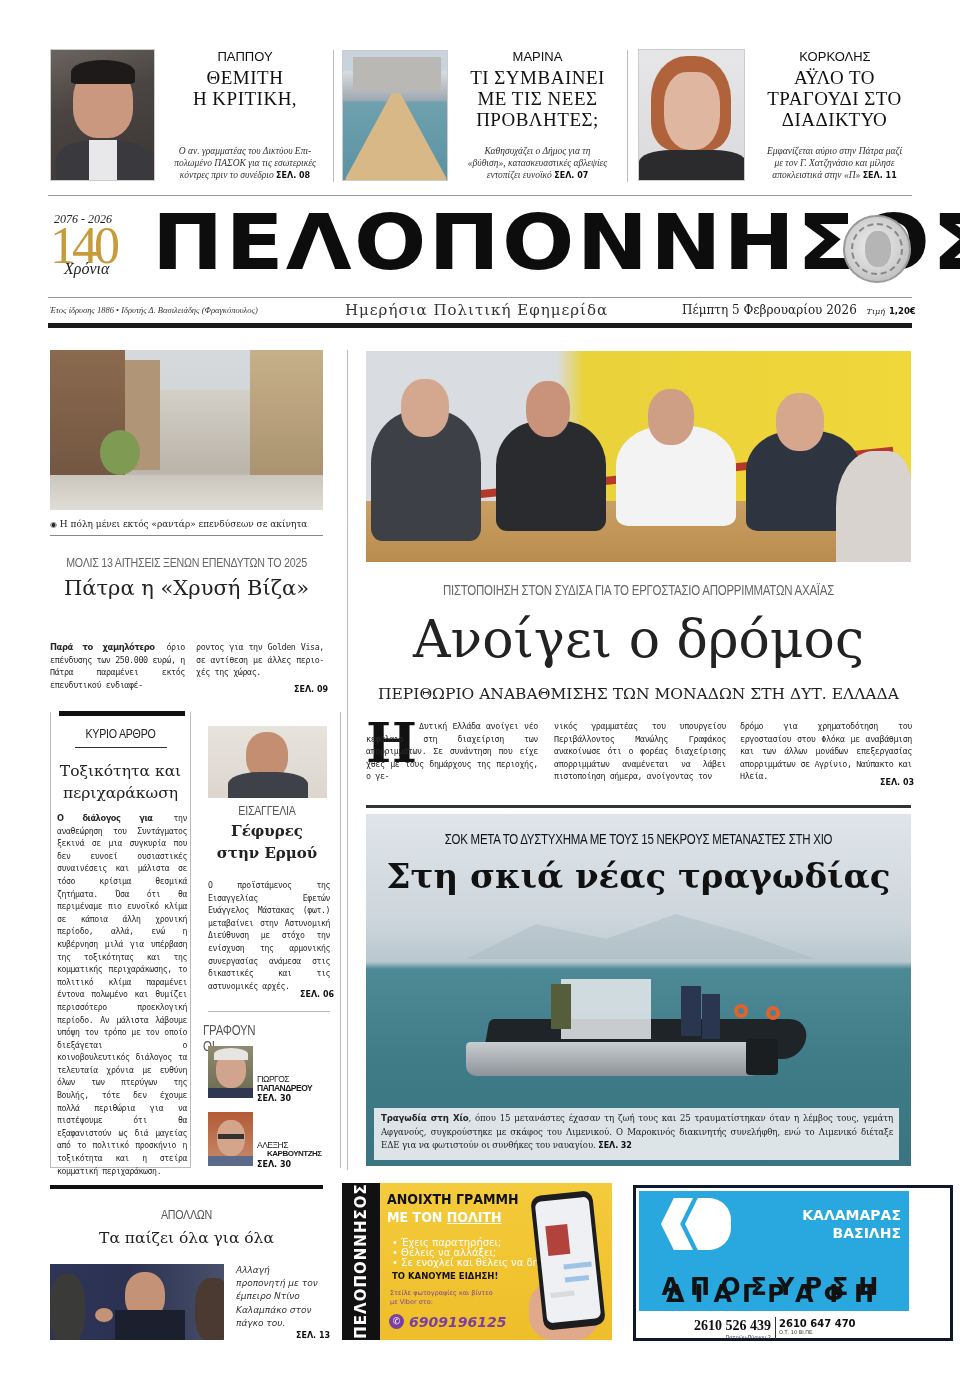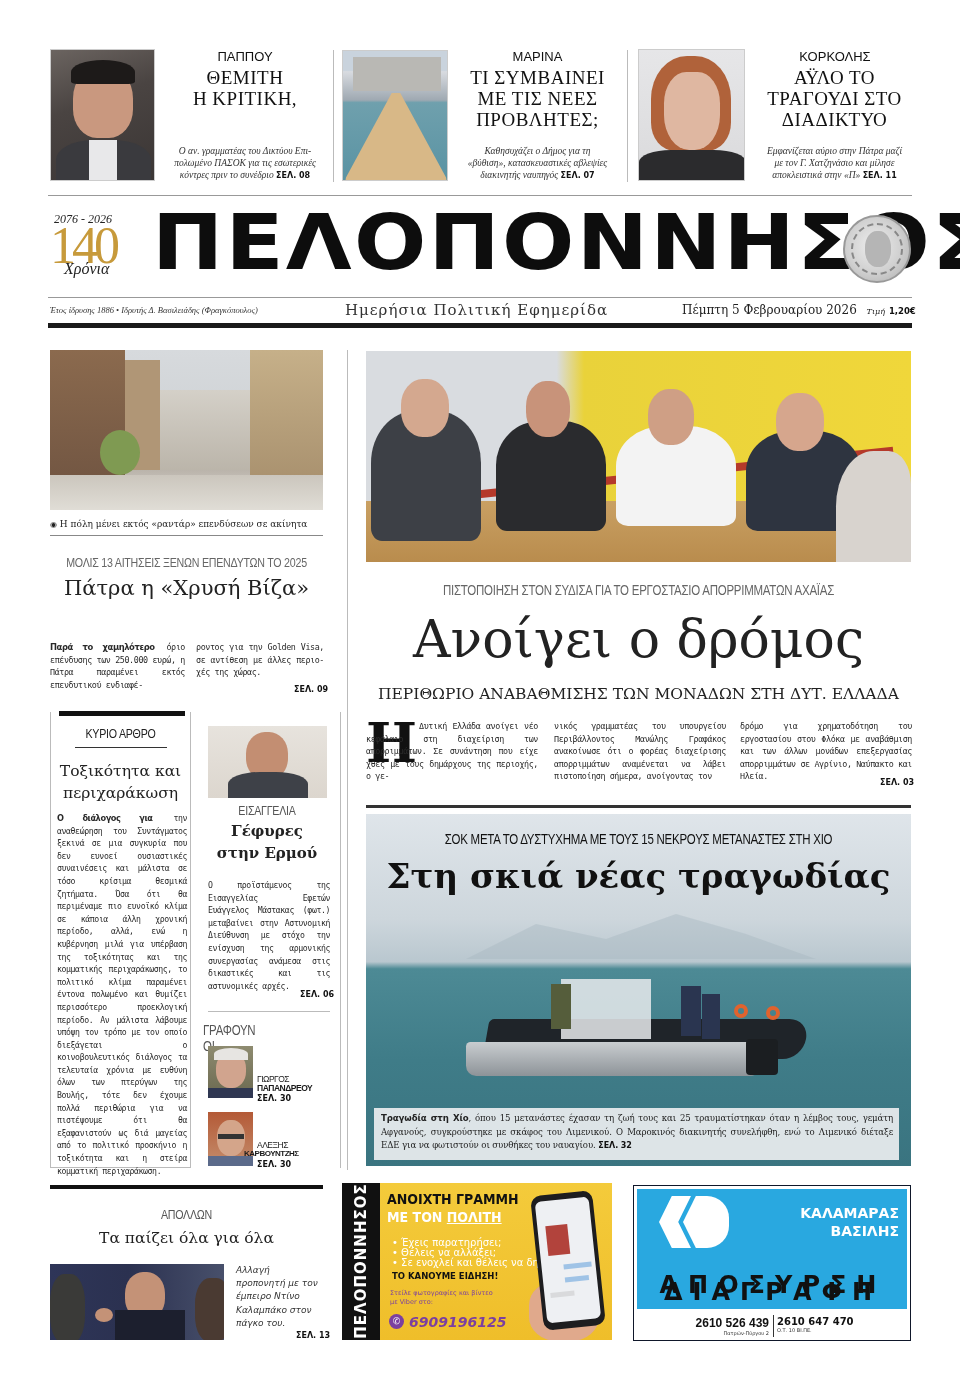--- a/index.html
+++ b/index.html
@@ -69,21 +69,21 @@
   </div>
   <div class="abs teaser-kicker" style="left:460px;top:49px;width:155px;">ΜΑΡΙΝΑ</div>
   <div class="abs teaser-title" style="left:455px;top:67px;width:165px;text-align:center;">
     <div>ΤΙ ΣΥΜΒΑΙΝΕΙ</div>
       <div>ΜΕ ΤΙΣ ΝΕΕΣ</div>
       <div>ΠΡΟΒΛΗΤΕΣ;</div>
   </div>
   <div class="abs teaser-sub" style="left:455px;top:145px;width:165px;">
     <div>Καθησυχάζει ο Δήμος για τη</div>
       <div>«βύθιση», κατασκευαστικές αβλεψίες</div>
-      <div><span>διακινητής ναυπηγός</span> <span class="sel">ΣΕΛ. 07</span></div>
+      <div><span>εντοπίζει ευνοϊκό</span> <span class="sel">ΣΕΛ. 07</span></div>
   </div>
 </div>
 <div class="vline" style="left:627px;top:50px;height:132px;"></div>
 
 <div>
   <div class="teaser-img" style="left:638px;top:49px;width:107px;height:132px;background:linear-gradient(180deg,#e6e6e8 0%,#dadadc 100%);">
     <div style="position:absolute;left:12px;top:6px;width:80px;height:95px;border-radius:45% 45% 30% 30%;background:#b0623a;"></div>
     <div style="position:absolute;left:25px;top:22px;width:56px;height:78px;border-radius:40% 40% 45% 45%;background:#dfb7a1;"></div>
     <div style="position:absolute;left:0;top:100px;width:107px;height:40px;background:#2b2b2d;border-radius:30% 30% 0 0;"></div>
   </div>
@@ -230,21 +230,21 @@
   <div class="abs cond" style="left:257px;top:1083px;font-size:8.5px;font-weight:bold;">ΠΑΠΑΝΔΡΕΟΥ</div>
   <div class="abs sel" style="left:257px;top:1094px;">ΣΕΛ. 30</div>
 </div>
 <div>
   <div class="photo" style="left:208px;top:1112px;width:45px;height:54px;background:linear-gradient(180deg,#b45a37,#c48d6c);">
     <div style="position:absolute;left:9px;top:8px;width:28px;height:36px;border-radius:45%;background:#d4a58a;"></div>
     <div style="position:absolute;left:10px;top:22px;width:26px;height:5px;background:#333;"></div>
     <div style="position:absolute;left:0;top:44px;width:45px;height:12px;background:#5b6a8a;"></div>
   </div>
   <div class="abs cond" style="left:257px;top:1140px;font-size:8.5px;">ΑΛΕΞΗΣ</div>
-  <div class="abs cond" style="left:244px;top:1149px;font-size:8px;font-weight:bold;">ΚΑΡΒΟΥΝΤΖΗΣ</div>
+  <div class="abs cond" style="left:267px;top:1149px;font-size:8px;font-weight:bold;">ΚΑΡΒΟΥΝΤΖΗΣ</div>
   <div class="abs sel" style="left:257px;top:1160px;">ΣΕΛ. 30</div>
 </div>
 
 <div>
   <div class="photo" style="left:366px;top:814px;width:545px;height:352px;background:linear-gradient(180deg,#dfe5ea 0%,#cdd6dc 30%,#b9c7cf 42%,#4d8a95 44%,#3f7c88 70%,#3a7480 100%);">
     <div style="position:absolute;left:100px;top:95px;width:350px;height:50px;background:#a9b9c1;opacity:0.45;clip-path:polygon(0 100%,20% 30%,40% 60%,60% 10%,80% 50%,100% 100%);"></div>
     <div style="position:absolute;left:120px;top:205px;width:320px;height:40px;background:#1f2429;border-radius:10px 40px 40px 10px;transform:skewX(-10deg);"></div>
     <div style="position:absolute;left:100px;top:228px;width:300px;height:34px;background:linear-gradient(180deg,#c9cdd0,#8d9398);border-radius:8px 30px 30px 18px;"></div>
     <div style="position:absolute;left:195px;top:165px;width:90px;height:60px;background:#e8eaec;opacity:0.85;"></div>
     <div style="position:absolute;left:185px;top:170px;width:20px;height:45px;background:#555d3b;"></div>
@@ -311,34 +311,34 @@
       <div style="position:absolute;left:4px;top:6px;width:54px;height:122px;border-radius:6px;background:#eef0f3;">
         <div style="position:absolute;left:8px;top:25px;width:22px;height:30px;background:#b2433c;"></div>
         <div style="position:absolute;left:22px;top:65px;width:28px;height:5px;background:#9fc3e6;"></div>
         <div style="position:absolute;left:22px;top:78px;width:24px;height:5px;background:#9fc3e6;"></div>
         <div style="position:absolute;left:6px;top:92px;width:24px;height:5px;background:#d9dadc;"></div>
       </div>
     </div>
   </div>
 </div>
 
-<div class="abs" style="left:633px;top:1185px;width:278px;height:156px;border:1px solid #0f172a;background:#fff;">
+<div class="abs" style="left:633px;top:1185px;width:320px;height:156px;border:3px solid #0f172a;background:#fff;">
   <div class="abs" style="left:3px;top:3px;width:270px;height:120px;background:#29a8e0;"></div>
   <div class="abs" style="left:25px;top:10px;width:70px;height:52px;">
     <div style="position:absolute;left:0;top:0;width:32px;height:52px;background:#fff;clip-path:polygon(40% 0,100% 0,60% 50%,100% 100%,40% 100%,0 50%);"></div>
     <div style="position:absolute;left:24px;top:0;width:46px;height:52px;background:#fff;border-radius:0 22px 22px 0;clip-path:polygon(28% 0,100% 0,100% 100%,28% 100%,0 50%);"></div>
   </div>
   <div class="abs" style="left:150px;top:18px;width:115px;text-align:right;font-family:'DejaVu Sans',sans-serif;font-weight:bold;font-size:14px;line-height:18px;color:#fff;">
     <div>ΚΑΛΑΜΑΡΑΣ</div>
       <div>ΒΑΣΙΛΗΣ</div>
   </div>
   <div class="abs" style="left:10px;top:64px;width:258px;text-align:center;font-family:'DejaVu Sans',sans-serif;font-weight:bold;font-size:24px;line-height:28px;letter-spacing:10px;color:#111;margin-top:21px;">ΑΠΟΣΥΡΣΗ</div>
   <div class="abs" style="left:10px;top:92px;width:258px;text-align:center;font-family:'DejaVu Sans',sans-serif;font-weight:bold;font-size:24px;line-height:28px;letter-spacing:10px;color:#111;">ΔΙΑΓΡΑΦΗ</div>
   <div class="abs" style="left:45px;top:130px;width:90px;text-align:right;">
-    <div style="font-family:Liberation Sans, sans-serif;font-weight:bold;font-size:12px;color:#111;">2610 526 439</div>
+    <div style="font-family:Liberation Serif, serif;font-weight:bold;font-size:14px;color:#111;">2610 526 439</div>
     <div style="font-family:'DejaVu Sans',sans-serif;font-size:5px;color:#333;">Πατρών-Πύργου 2</div>
   </div>
   <div class="abs" style="left:139px;top:129px;width:1px;height:22px;background:#333;"></div>
   <div class="abs" style="left:143px;top:130px;width:90px;">
     <div style="font-family:'DejaVu Sans',sans-serif;font-weight:bold;font-size:10px;color:#111;">2610 647 470</div>
     <div style="font-family:'DejaVu Sans',sans-serif;font-size:5px;color:#333;">Ο.Τ. 10 ΒΙ.ΠΕ.</div>
   </div>
 </div>
 
 </body></html>

